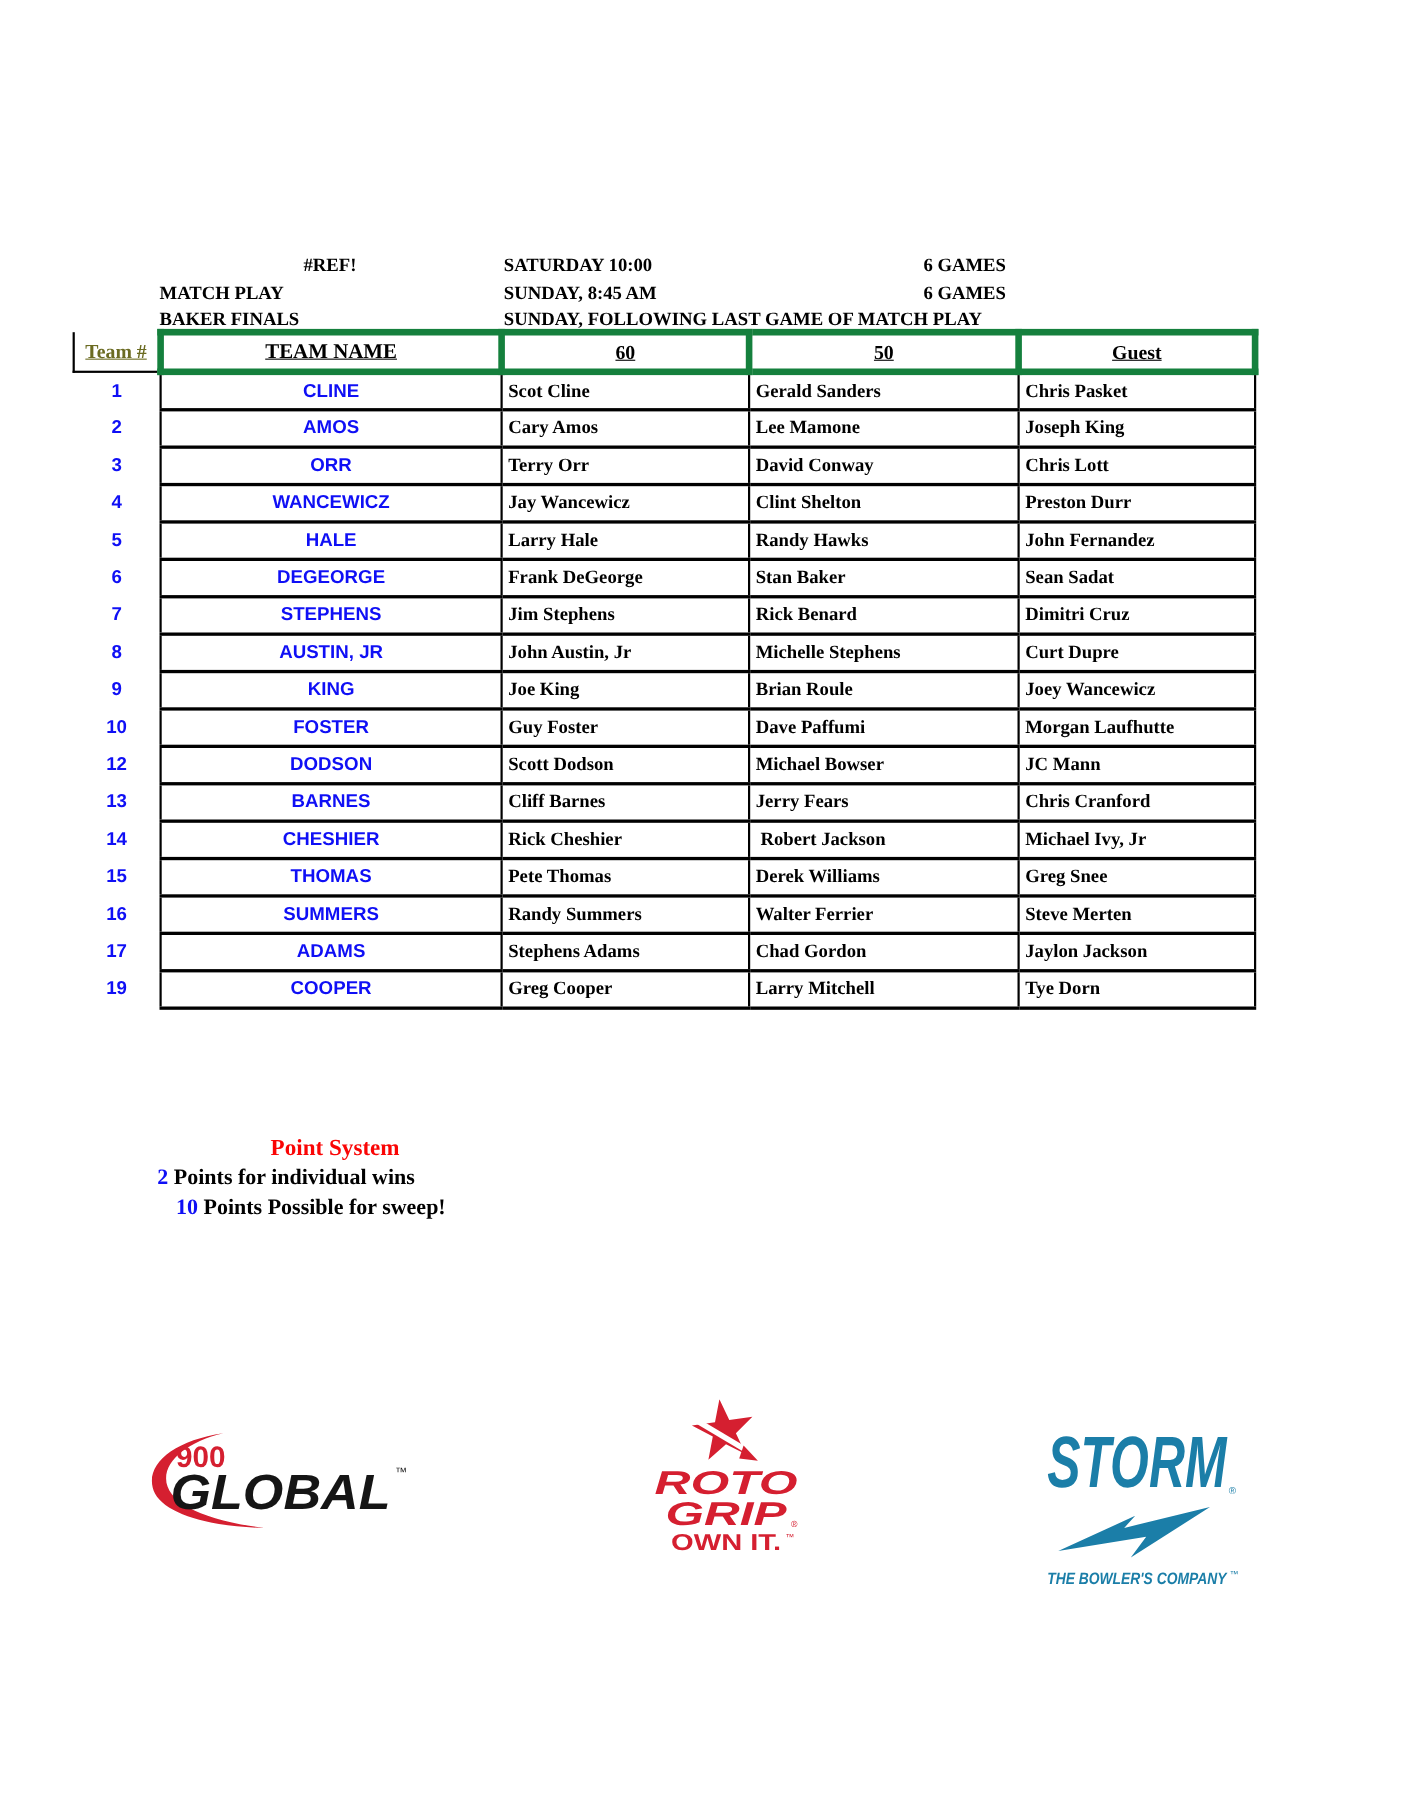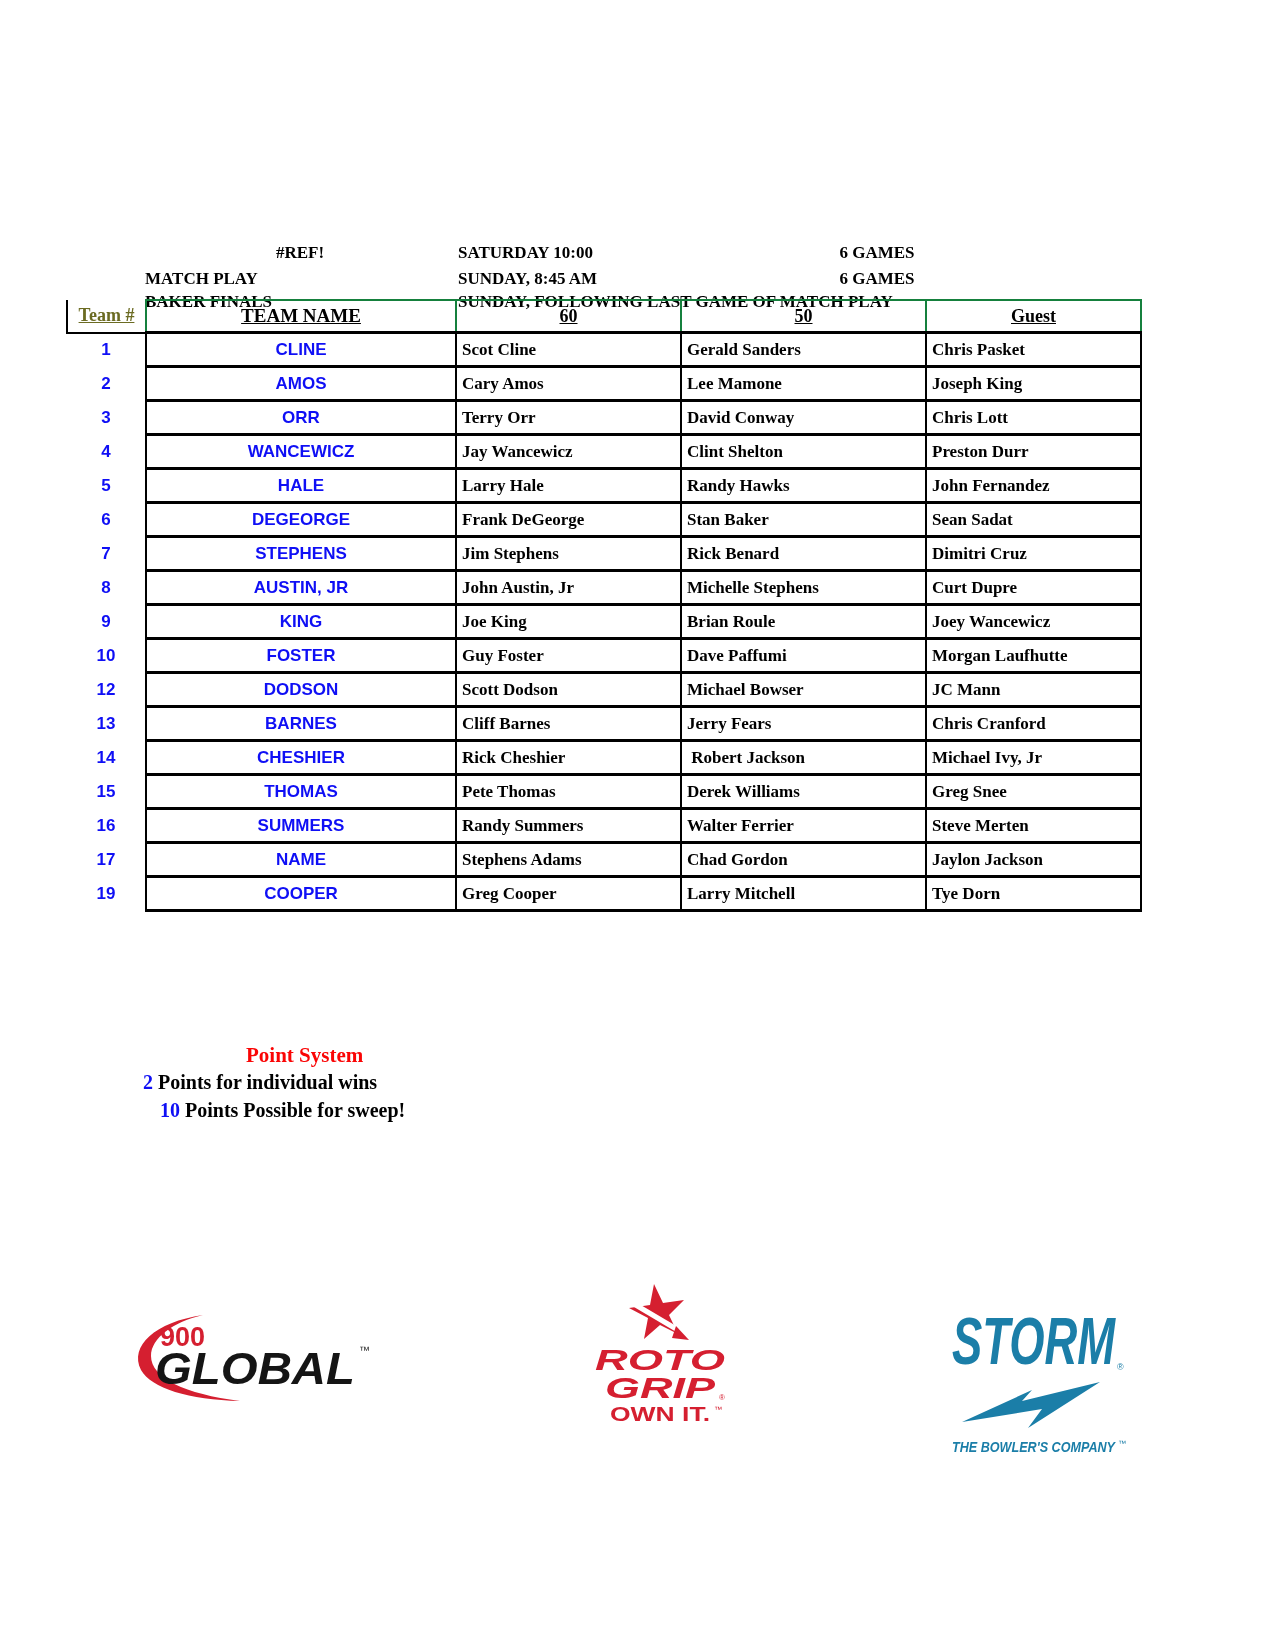--- a/index.html
+++ b/index.html
@@ -1,36 +1,36 @@
 <!DOCTYPE html>
 <html style="--team-blue: #0f0ff5; --point-red: #fa0505; --logo-red: #d51f30; --storm-teal: #1b7ea8; --header-olive: #6b6b22;"><head>
 <meta charset="utf-8">
 <style>
   html,body{margin:0;padding:0;}
   body{
     width:1275px;height:1650px;background:#ffffff;position:relative;
     font-family:"Liberation Serif",serif;color:#000;
   }
-  .abs{position:absolute;white-space:nowrap;margin-top:12px;}
+  .abs{position:absolute;white-space:nowrap;}
   
   .hdr{font-weight:bold;font-size:17px;}
   .ctr{text-align:center;}
   
   table.roster{
     position:absolute;left:66px;top:299px;border-collapse:collapse;table-layout:fixed;
   }
   table.roster col.w0{width:79px;}
   table.roster col.w1{width:310px;}
   table.roster col.w2{width:225px;}
   table.roster col.w3{width:245px;}
   table.roster col.w4{width:215px;}
   table.roster th{
     height:30px;padding:0;font-weight:bold;text-decoration:underline;
     font-size:18px;text-align:center;vertical-align:middle;
-    border:2px solid #15803d;
+    border:6px solid #15803d;
   }
   table.roster th.h-num{
     font-size:18px;color:var(--header-olive);
     border-top:none;border-right:none;border-left:2px solid #000;border-bottom:2px solid #000;
   }
   table.roster th.h-name{font-size:19px;}
   table.roster tbody tr{height:34px;}
   table.roster tbody td{
     padding:0;vertical-align:middle;font-size:17px;font-weight:bold;
     border-left:2px solid #000;border-right:2px solid #000;
@@ -191,21 +191,21 @@
         </tr>
         <tr>
           <td class="c0">16</td>
           <td class="c1">SUMMERS</td>
           <td class="c2">Randy Summers</td>
           <td class="c3">Walter Ferrier</td>
           <td class="c4">Steve Merten</td>
         </tr>
         <tr>
           <td class="c0">17</td>
-          <td class="c1">NAME</td>
+          <td class="c1">ADAMS</td>
           <td class="c2">Stephens Adams</td>
           <td class="c3">Chad Gordon</td>
           <td class="c4">Jaylon Jackson</td>
         </tr>
         <tr>
           <td class="c0">19</td>
           <td class="c1">COOPER</td>
           <td class="c2">Greg Cooper</td>
           <td class="c3">Larry Mitchell</td>
           <td class="c4">Tye Dorn</td>

